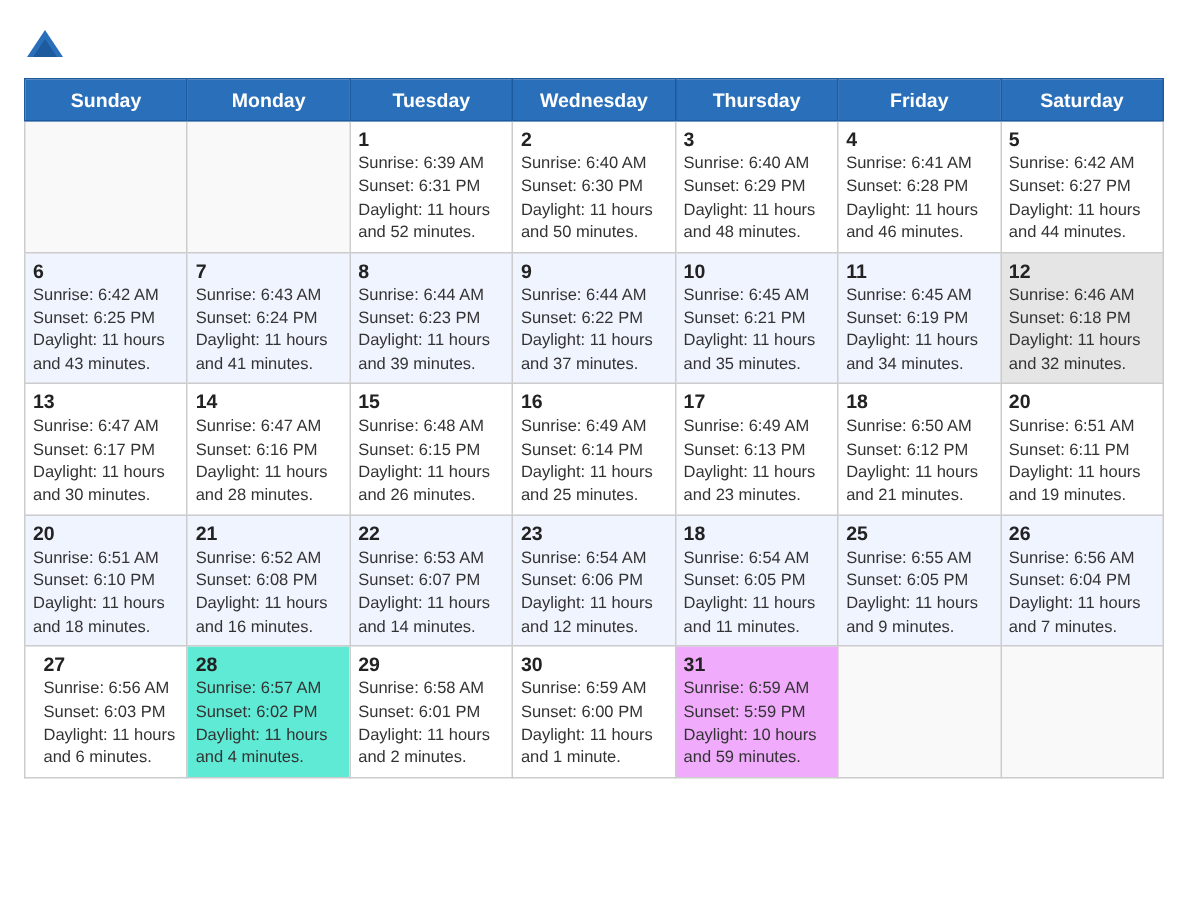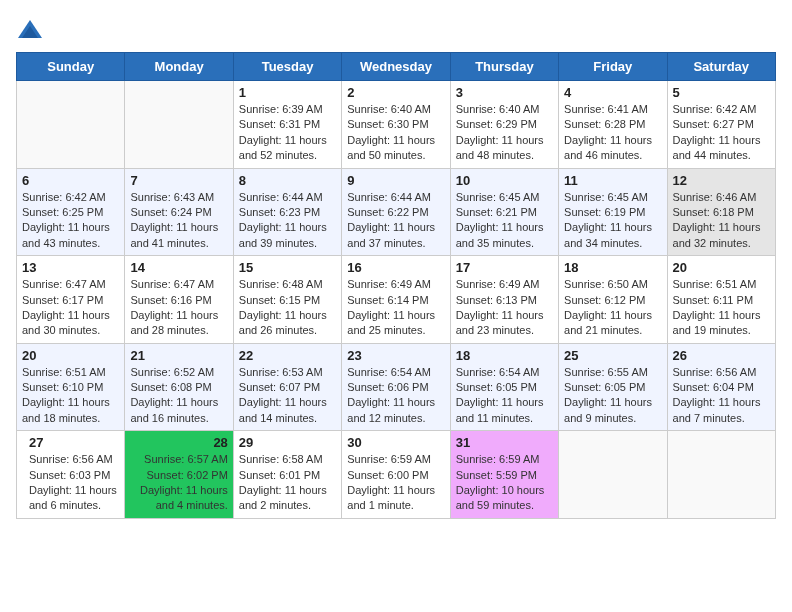--- a/index.html
+++ b/index.html
@@ -237,21 +237,21 @@
         <td style="background: rgb(240, 244, 255); margin-top: 40px;">
           <span class="day-num">26</span>
           <div class="day-info">Sunrise: 6:56 AM<br>Sunset: 6:04 PM<br>Daylight: 11 hours and 7 minutes.</div>
         </td>
       </tr>
       <tr>
         <td style="background: rgb(255, 255, 255); padding-left: 12px;">
           <span class="day-num">27</span>
           <div class="day-info">Sunrise: 6:56 AM<br>Sunset: 6:03 PM<br>Daylight: 11 hours and 6 minutes.</div>
         </td>
-        <td style="background: #22c55e; text-align: right;">
+        <td style="background: #5eead4;">
           <span class="day-num">28</span>
           <div class="day-info">Sunrise: 6:57 AM<br>Sunset: 6:02 PM<br>Daylight: 11 hours and 4 minutes.</div>
         </td>
         <td style="background: rgb(255, 255, 255);">
           <span class="day-num">29</span>
           <div class="day-info">Sunrise: 6:58 AM<br>Sunset: 6:01 PM<br>Daylight: 11 hours and 2 minutes.</div>
         </td>
         <td style="background: rgb(255, 255, 255);">
           <span class="day-num">30</span>
           <div class="day-info">Sunrise: 6:59 AM<br>Sunset: 6:00 PM<br>Daylight: 11 hours and 1 minute.</div>

